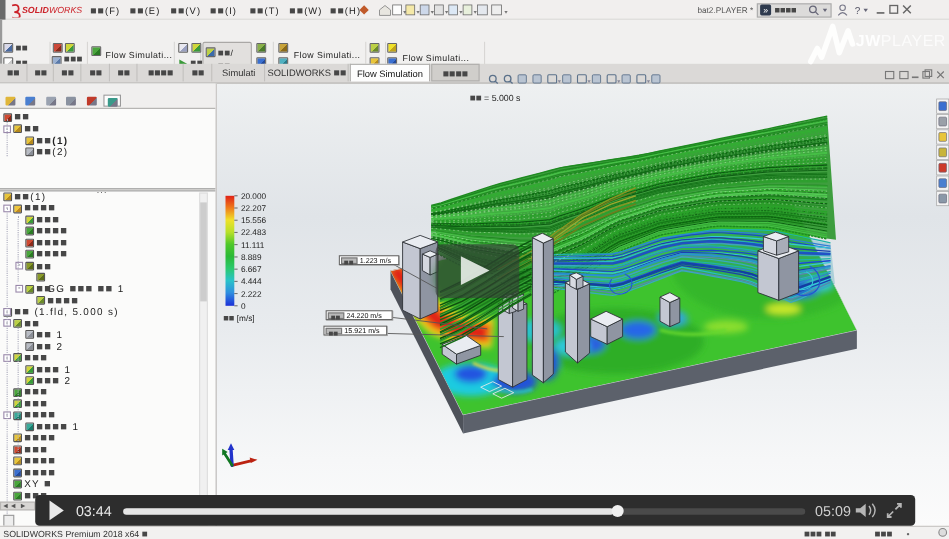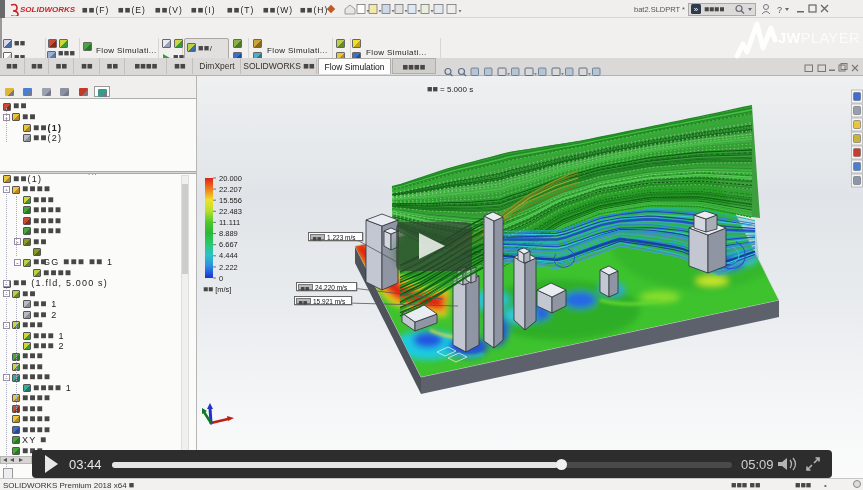--- a/index.html
+++ b/index.html
@@ -339,30 +339,30 @@
 <div class="abs" style="left:294px;top:296px;width:58px;height:9px;background:#fff;border:1px solid #666;box-shadow:0.5px 0.5px 0 #999;font-size:6.5px;z-index:6">
     <span style="position:absolute;left:0.5px;top:0.5px;bottom:0.5px;width:15px;background:#b9b9b9;border:0.5px solid #777;color:#111;line-height:8px;text-align:center"><span class="sq">■■</span></span>
     <span style="position:absolute;left:18px;top:0;color:#111;line-height:9px;white-space:nowrap">15.921 m/s</span>
   </div>
 
 <div class="abs" style="left:0;top:0;width:863px;height:18px;background:#f1efee;border-bottom:1px solid #d8d6d4;z-index:4">
 <span style="position:absolute;left:0;top:0;width:5px;height:18px;background:#6a6a6a"></span>
 <svg style="position:absolute;left:8px;top:3px" width="16" height="13">
       <path d="M3,2 q6,-2 6,3 q0,3 -4,3 q5,0 5,3.5 q0,3 -7,1.5" fill="none" stroke="#cc2229" stroke-width="1.6"></path>
     </svg>
-<span style="position:absolute;left:20px;top:4.5px;font-size:8px;color:#cc2229;font-weight:bold;font-style:italic">SOLID<span style="font-weight:bold">WORKS</span></span>
+<span style="position:absolute;left:20px;top:4.5px;font-size:8px;color:#cc2229;font-weight:bold;font-style:italic">SOLID<span style="font-weight:normal">WORKS</span></span>
 <span class="menu" style="left:82px"><span class="sq">■■</span>(F)</span>
     <span class="menu" style="left:118px"><span class="sq">■■</span>(E)</span>
     <span class="menu" style="left:155px"><span class="sq">■■</span>(V)</span>
     <span class="menu" style="left:191px"><span class="sq">■■</span>(I)</span>
     <span class="menu" style="left:227px"><span class="sq">■■</span>(T)</span>
     <span class="menu" style="left:263px"><span class="sq">■■</span>(W)</span>
     <span class="menu" style="left:300px"><span class="sq">■■</span>(H)</span>
     <span style="position:absolute;left:328px;top:6px;width:6px;height:6px;background:#c05a2a;transform:rotate(45deg)"></span>
-<span style="position:absolute;left:634px;top:5px;font-size:7.5px;color:#555">bat2.SLDPRT *</span>
+<span style="position:absolute;left:634px;top:5px;font-size:7.5px;color:#555">bat2.PLAYER *</span>
 <span style="position:absolute;left:688px;top:2.5px;width:68px;height:13px;background:#dcdbda;border:1px solid #aaa"></span>
 <span style="position:absolute;left:704px;top:4.5px;font-size:7.5px;color:#888"><span class="sq">■■■■</span></span>
 </div>
 
 <div class="abs" style="left:0;top:18px;width:863px;height:40px;background:#f1f0ef;z-index:4">
 <span style="position:absolute;left:0;top:0;width:2px;height:40px;background:#9a9a9a"></span>
 <span style="position:absolute;left:45px;top:20px;width:1px;height:36px;background:#d8d6d4"></span>
     <span style="position:absolute;left:79px;top:20px;width:1px;height:36px;background:#d8d6d4"></span>
     <span style="position:absolute;left:158px;top:20px;width:1px;height:36px;background:#d8d6d4"></span>
     <span style="position:absolute;left:182px;top:20px;width:1px;height:36px;background:#d8d6d4"></span>
@@ -414,21 +414,21 @@
 </div>
 
 <div class="abs" style="left:0;top:58px;width:863px;height:18px;background:#dbd9d7;border-bottom:1px solid #b5b3b1;z-index:4">
     <span class="tab" style="left:0px;width:25px"><span class="sq">■■</span></span>
     <span class="tab" style="left:26px;width:23px"><span class="sq">■■</span></span>
     <span class="tab" style="left:50px;width:24px"><span class="sq">■■</span></span>
     <span class="tab" style="left:75px;width:25px"><span class="sq">■■</span></span>
     <span class="tab" style="left:101px;width:24px"><span class="sq">■■</span></span>
     <span class="tab" style="left:126px;width:41px"><span class="sq">■■■■</span></span>
     <span class="tab" style="left:168px;width:25px"><span class="sq">■■</span></span>
-    <span class="tab" style="left:194px;width:47px">DimXpert</span>
+    <span class="tab" style="left:194px;width:47px">Simulati</span>
     <span class="tab" style="left:242px;width:75px">SOLIDWORKS <span class="sq">■■</span></span>
     <span class="tab active" style="left:318px;width:73px">Flow Simulation</span>
     <span class="tab pressed" style="left:392px;width:44px"><span class="sq">■■■■</span></span>
   </div>
 
 <div class="abs" style="left:0;top:76px;width:197px;height:402px;background:#fbfbfa;border-right:1px solid #b8b6b4;z-index:4;overflow:hidden">
 <div style="position:absolute;left:0;top:0;width:196px;height:23px;background:#f0efee"></div>
 <span style="position:absolute;left:1.0px;top:10px;width:16px;height:11px;">
       <span style="position:absolute;left:3.5px;top:1.5px;width:9px;height:8px;background:linear-gradient(135deg,#e0b63a 60%,#778 60%);border-radius:1px"></span>
     </span>

